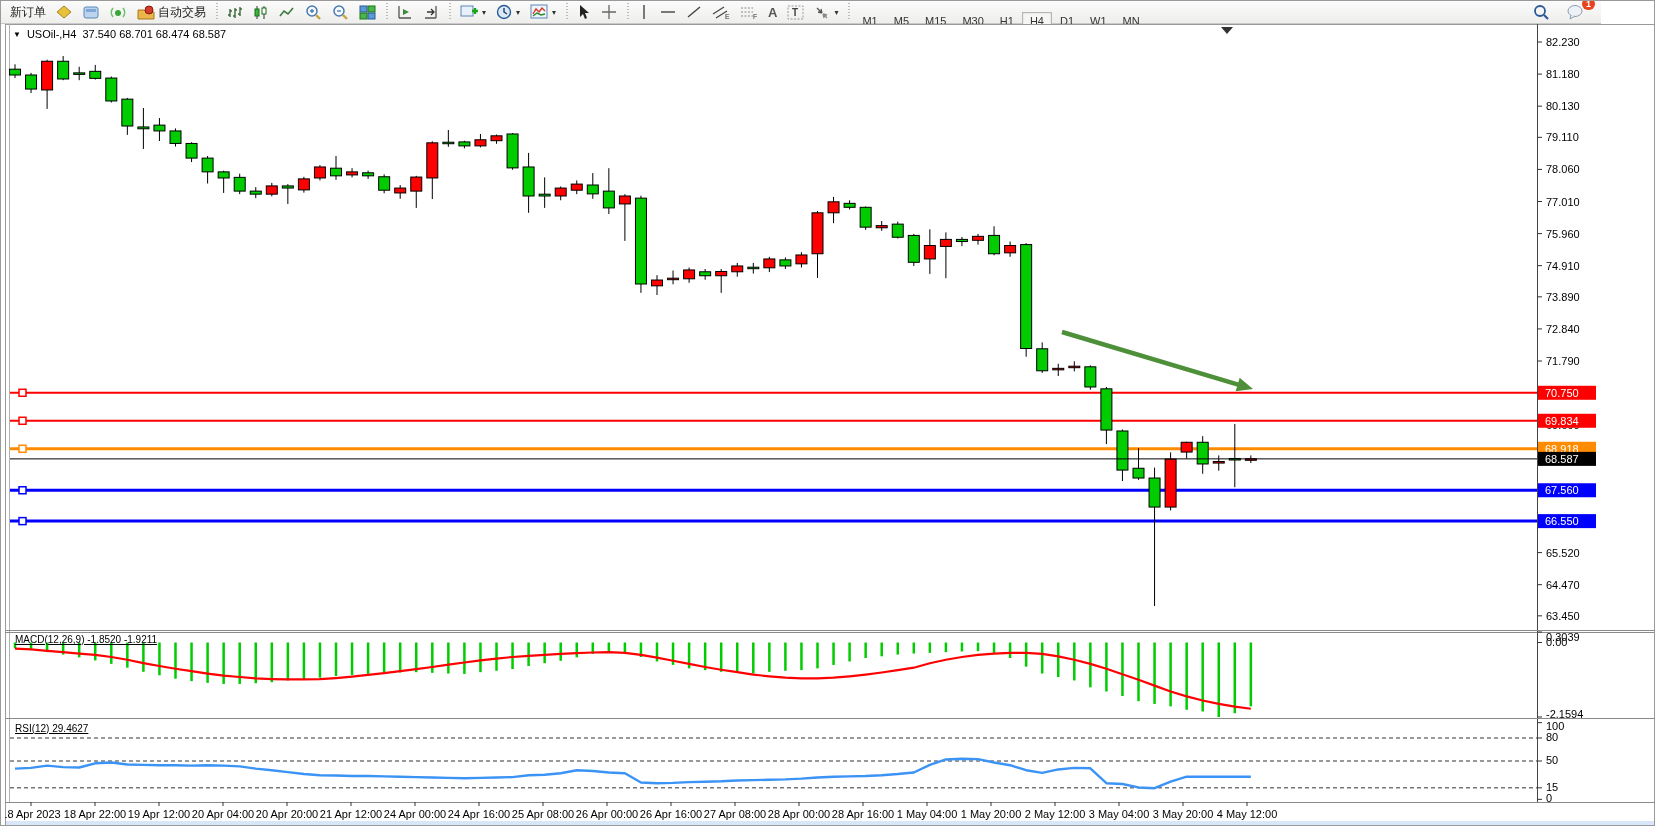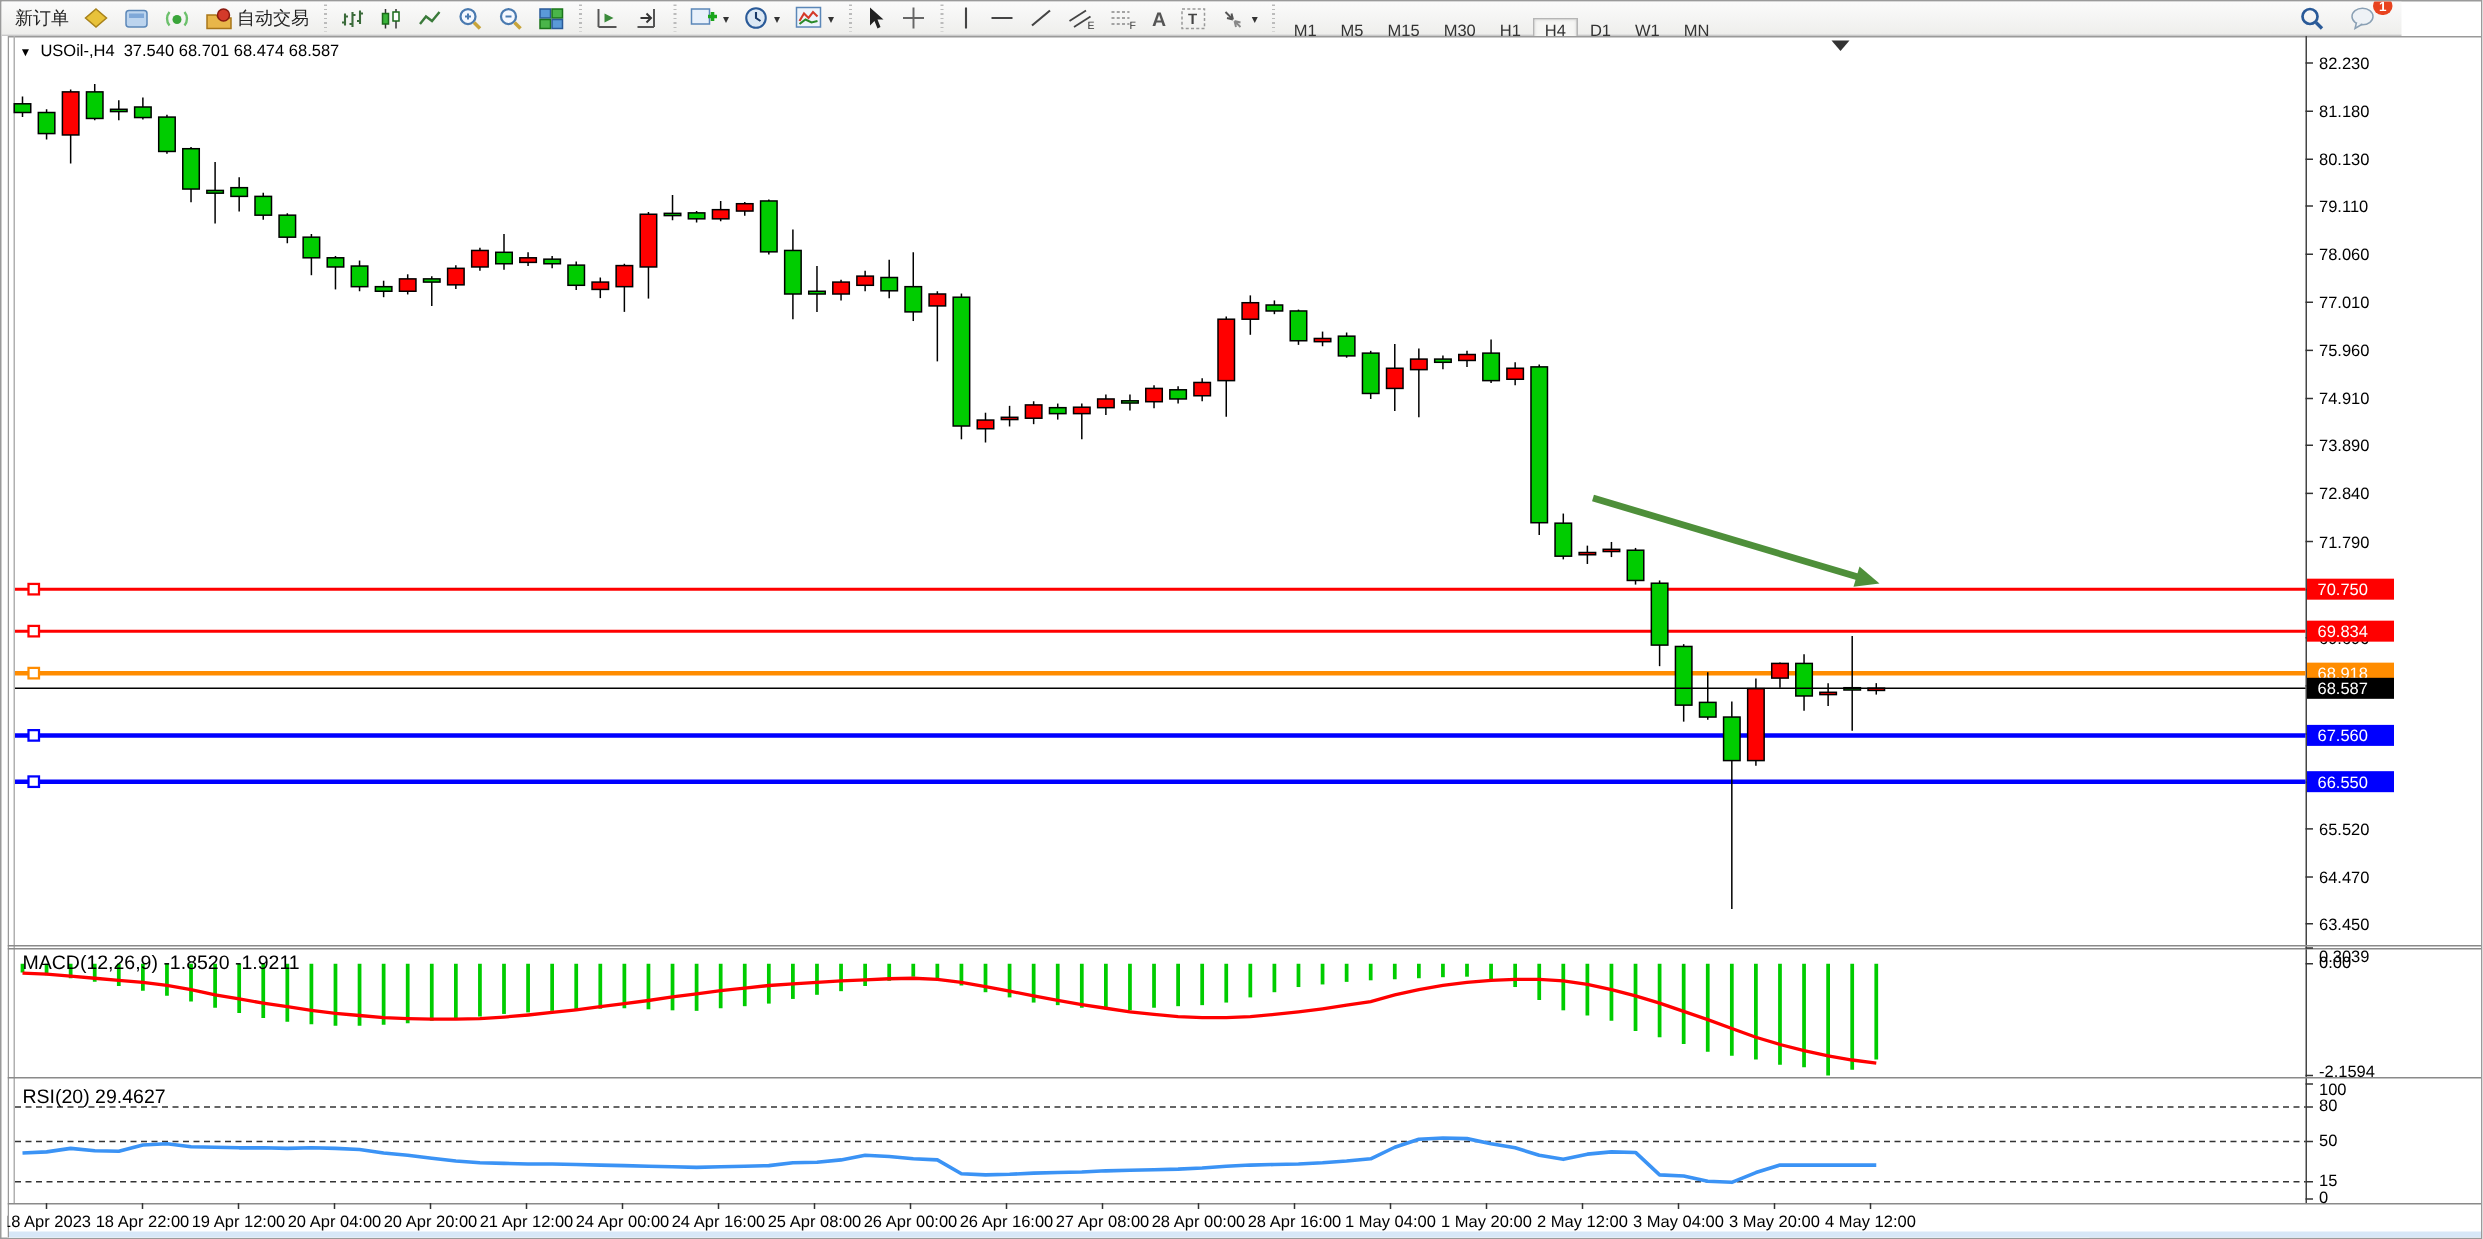--- a/index.html
+++ b/index.html
@@ -25,21 +25,21 @@
   #tb-right{margin-left:auto;display:flex;align-items:center;gap:6px;padding-right:8px;}
   .badge{position:absolute;top:-5px;right:-7px;background:#e8431f;color:#fff;
          border-radius:8px;font-size:9px;font-weight:bold;padding:1px 4px;line-height:10px;}
   .icon{display:inline-block;line-height:0;}
   
   #chart-wrap{position:absolute;left:4px;top:23px;width:1388px;height:803px;background:#fff;}
   #chart-svg{position:absolute;left:0;top:0;}
   #symbol-title{position:absolute;left:8px;top:4px;font-size:11px;color:#000;
                 display:flex;gap:6px;align-items:center;}
   #symbol-title .tri{font-size:8px;}
-  .pane-label{position:absolute;left:10px;font-size:13px;color:#000;}
+  .pane-label{position:absolute;left:10px;font-size:10px;color:#000;text-decoration:underline;}
 </style>
 </head>
 <body>
 
 <div id="app">
 
   <div id="toolbar">
     <div class="tb-btn">
       <span>新订单</span>
     </div>
@@ -664,15 +664,15 @@
         <line x1="1242" y1="778" x2="1242" y2="782" stroke="#333"></line>
         <text x="1242" y="794" font-size="11" fill="#000" text-anchor="middle" font-family="Liberation Sans, sans-serif">4 May 12:00</text>
         <rect x="1" y="797" width="1653" height="5" fill="#d7e7f7"></rect>
       </svg>
     <div id="symbol-title">
       <span class="tri">▼</span>
       <span>USOil-,H4</span>
       <span>37.540 68.701 68.474 68.587</span>
     </div>
     <div class="pane-label" id="macd-label" style="top:610px">MACD(12,26,9) -1.8520 -1.9211</div>
-    <div class="pane-label" id="rsi-label" style="top:699px">RSI(20) 29.4627</div>
+    <div class="pane-label" id="rsi-label" style="top:699px">RSI(12) 29.4627</div>
   </div>
 </div>
 
 </body></html>

